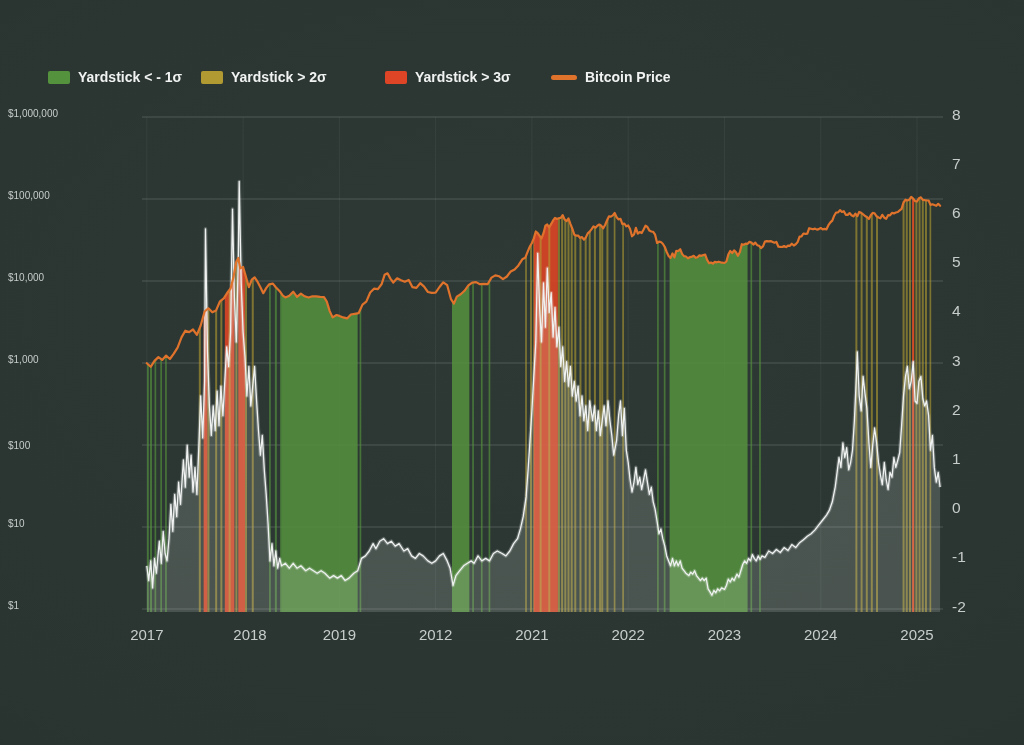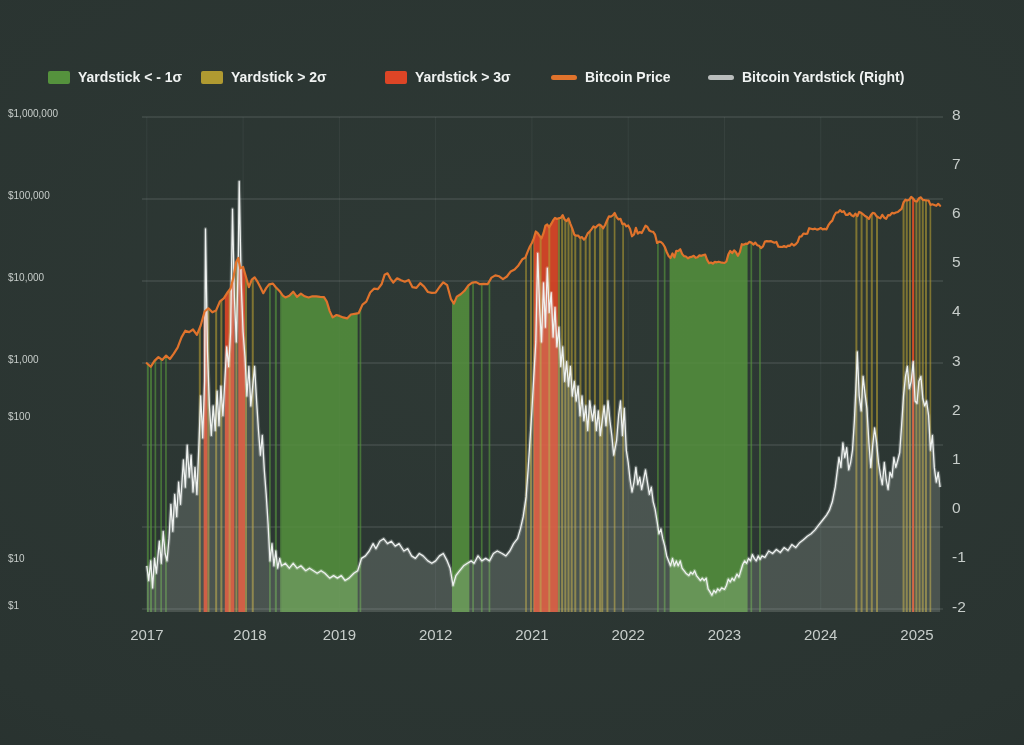--- a/index.html
+++ b/index.html
@@ -143,33 +143,29 @@
       <span class="label">Yardstick &gt; 2σ</span>
     </div>
     <div class="legend-item" id="li-2">
       <span class="swatch-rect" style="background: rgb(221, 69, 38);"></span>
       <span class="label">Yardstick &gt; 3σ</span>
     </div>
     <div class="legend-item" id="li-3">
       <span class="swatch-line" style="background: rgb(224, 115, 44);"></span>
       <span class="label">Bitcoin Price</span>
     </div>
-    <div class="legend-item" id="li-4">
-      <span class="swatch-line" style="background: rgb(185, 189, 188);"></span>
-      <span class="label">Bitcoin Yardstick (Right)</span>
-    </div>
   </div>
 
   <div id="axis-layer">
       <div class="axis-label tick-left" style="top: 108px;">$1,000,000</div>
       <div class="axis-label tick-left" style="top: 190px;">$100,000</div>
       <div class="axis-label tick-left" style="top: 272px;">$10,000</div>
       <div class="axis-label tick-left" style="top: 354px;">$1,000</div>
-      <div class="axis-label tick-left" style="top: 411px;">$100</div>
-      <div class="axis-label tick-left" style="top: 518px; margin-top: 35px;">$10</div>
+      <div class="axis-label tick-left" style="top: 440px;">$100</div>
+      <div class="axis-label tick-left" style="top: 518px;">$10</div>
       <div class="axis-label tick-left" style="top: 600px;">$1</div>
       <div class="axis-label tick-right" style="top: 105.6px;">8</div>
       <div class="axis-label tick-right" style="top: 154.8px;">7</div>
       <div class="axis-label tick-right" style="top: 204px;">6</div>
       <div class="axis-label tick-right" style="top: 253.2px;">5</div>
       <div class="axis-label tick-right" style="top: 302.4px;">4</div>
       <div class="axis-label tick-right" style="top: 351.6px;">3</div>
       <div class="axis-label tick-right" style="top: 400.8px;">2</div>
       <div class="axis-label tick-right" style="top: 450px;">1</div>
       <div class="axis-label tick-right" style="top: 499.2px;">0</div>

